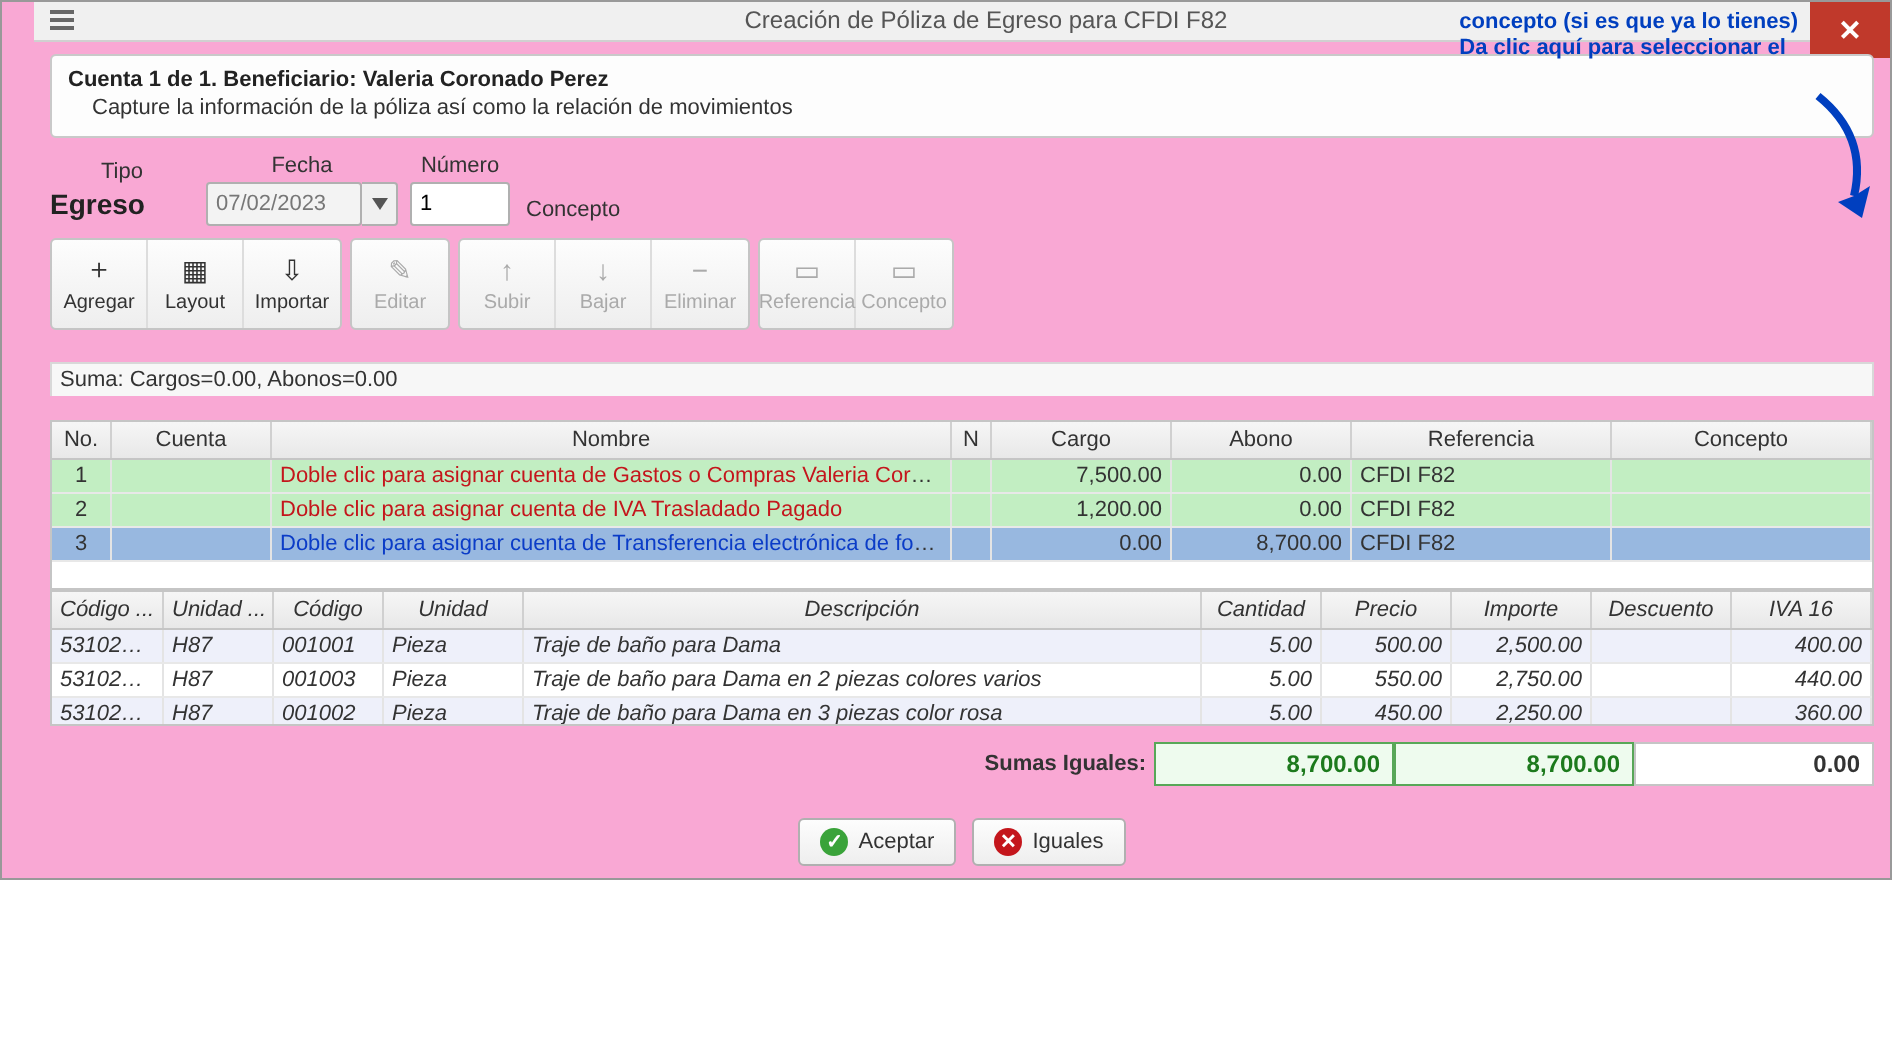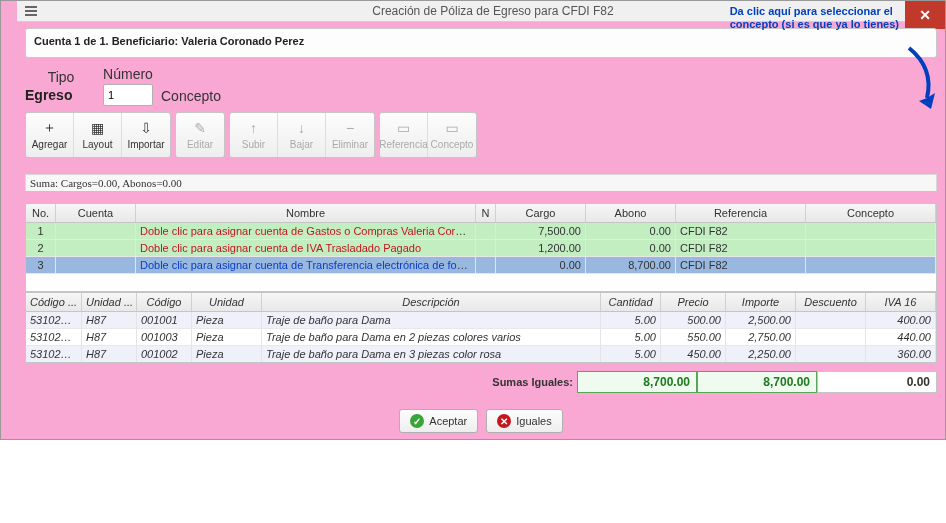--- a/index.html
+++ b/index.html
@@ -9,39 +9,39 @@
 .titlebar .menu-icon { width: 16px; height: 16px; margin-right: 8px; display:flex; align-items:center; justify-content:center;}
 .titlebar .title { flex: 1; text-align: center; font-size: 12px; color: #555; }
 .titlebar .close { position: absolute; right: 0; top: 0; width: 40px; height: 28px; background: #c0392b; color: #fff; display: flex; align-items: center; justify-content: center; font-size: 14px; font-weight: bold; cursor:pointer;}
 .hint-region { position: absolute; top: 4px; right: 46px; color: #003fbf; font-size: 11px; font-weight: bold; line-height: 1.2; z-index: 10; }
 .hint-arrow { position: absolute; top: 42px; right: 6px; z-index: 10; }
 .section-panel { margin: 6px 8px 0 8px; border: 1px solid #c9c9c9; border-radius: 3px; padding: 6px 8px 8px 8px; background: #fdfdfd; position: relative; }
 .panel-title { font-size: 11px; font-weight: bold; color: #222; margin-bottom: 2px; }
 .panel-sub { font-size: 11px; color: #333; margin-left: 12px; }
 .form-row { display: flex; align-items: flex-end; gap: 6px; margin: 8px 8px 0 8px; }
 .form-col { display: flex; flex-direction: column; align-items: center; }
-.form-col label { font-size: 14px; color: #333; margin-bottom: 2px; }
+.form-col label { font-size: 11px; color: #333; margin-bottom: 2px; }
 .tipo-label { font-size: 14px; font-weight: bold; color: #222; padding-bottom: 3px; width:72px;}
 .date-input { display: flex; }
 .date-input input { width: 78px; height: 22px; border: 1px solid #b0b0b0; border-radius:2px; padding: 0 4px; background: #f3f3f3; color: #777; font-size: 11px; }
 .date-drop { width: 18px; height: 22px; border: 1px solid #b0b0b0; border-left: none; background: #f0f0f0; display:flex; align-items:center; justify-content:center; cursor:pointer; border-radius: 0 2px 2px 0;}
 .num-input { width: 50px; height: 22px; border: 1px solid #b0b0b0; border-radius:2px; padding: 0 4px; font-size: 11px; }
 .concept-wrap { flex: 1; display: flex; flex-direction: column; }
 .concept-wrap label { align-self: flex-start; margin-left:2px;}
 .concept-row { display: flex; width: 100%; }
 .concept-input { flex: 1; height: 22px; border: 1px solid #6a8cc7; border-radius:2px; padding: 0 4px; font-size: 11px; font-weight:bold; color: #003fbf; }
 .concept-btn { width: 22px; height: 22px; border: 1px solid #b0b0b0; background: #eee; margin-left: 2px; display:flex; align-items:center; justify-content:center; cursor:pointer; border-radius:2px;}
 .toolbar { display: flex; gap: 4px; margin: 6px 8px 4px 8px; }
 .toolbar-group { display: flex; border: 1px solid #c5c5c5; border-radius: 3px; background: linear-gradient(#fdfdfd,#eee); }
 .tbtn { width: 48px; height: 44px; display: flex; flex-direction: column; align-items: center; justify-content: center; border-right: 1px solid #ddd; cursor:pointer; gap:2px;}
 .tbtn:last-child { border-right: none; }
 .tbtn.disabled { color: #aaa; cursor: default; }
 .tbtn .ticon { height:18px; display:flex; align-items:center; justify-content:center; font-size:14px;}
 .tbtn .tlabel { font-size:10px; }
-.suma-bar { margin: 12px 8px; font-size: 11px; padding: 2px 4px; background:#f7f7f7; border:1px solid #d8d8d8; border-bottom:none;font-family:Liberation Serif, serif;}
+.suma-bar { margin: 12px 8px; font-size: 11px; padding: 2px 4px; background:#f7f7f7; border:1px solid #d8d8d8; border-bottom:none;}
 .grid1 { margin: 0 8px; border: 1px solid #c5c5c5; background: #fff; height: 120px; overflow:hidden; }
 .grid-header { display: flex; background: linear-gradient(#f6f6f6,#e8e8e8); border-bottom: 1px solid #c5c5c5; }
 .gh { border-right: 1px solid #d0d0d0; padding: 3px 4px; font-size: 11px; text-align: center; overflow:hidden; white-space:nowrap;}
 .g1-no { width: 30px; } .g1-cuenta { width: 80px; } .g1-nombre { flex: 1; } .g1-n { width: 20px; } .g1-cargo { width: 90px; } .g1-abono { width: 90px; } .g1-ref { width: 130px; } .g1-conc { width: 130px; }
 .grow { display: flex; border-bottom: 1px solid #e8e8e8; font-size: 11px; }
 .grow.green { background: #c2eec2; }
 .grow.blue { background: #98b8e0; }
 .gc { border-right: 1px solid #e4e4e4; padding: 2px 4px; overflow:hidden; white-space:nowrap; text-overflow:ellipsis;}
 .gc.num { text-align: right; }
 .gc.center { text-align: center; }
@@ -72,38 +72,50 @@
           <rect x="1" y="2" width="12" height="2" fill="#666"></rect>
           <rect x="1" y="6" width="12" height="2" fill="#666"></rect>
           <rect x="1" y="10" width="12" height="2" fill="#666"></rect>
         </svg>
     </span>
     <span class="title">Creación de Póliza de Egreso para CFDI F82</span>
     <div class="close">✕</div>
   </div>
 
   <div class="hint-region">
+    <div>concepto (si es que ya lo tienes)</div>
     <div>Da clic aquí para seleccionar el</div>
-    <div>concepto (si es que ya lo tienes)</div>
   </div>
   <div class="hint-arrow">
     <svg width="60" height="70" viewBox="0 0 60 70">
       <path d="M 30 5 Q 55 25 48 55" stroke="#003fbf" stroke-width="4" fill="none"></path>
       <polygon points="48,55 56,50 52,66 40,58" fill="#003fbf"></polygon>
     </svg>
   </div>
 
   <div class="section-panel">
     <div class="panel-title">Cuenta 1 de 1. Beneficiario: Valeria Coronado Perez</div>
+    <div class="panel-sub">Capture la información de la póliza así como la relación de movimientos</div>
   </div>
 
   <div class="form-row">
     <div class="form-col">
       <label>Tipo</label>
       <div class="tipo-label">Egreso</div>
+    </div>
+    <div class="form-col">
+      <label>Fecha</label>
+      <div class="date-input">
+        <input readonly="" value="07/02/2023" style="">
+        <div class="date-drop">
+          <svg width="8" height="6" viewBox="0 0 8 6">
+              <polygon points="0,0 8,0 4,6" fill="#555"></polygon>
+            </svg>
+        </div>
+      </div>
     </div>
     <div class="form-col">
       <label>Número</label>
       <input class="num-input" value="1" style="">
     </div>
     <div class="form-col concept-wrap">
       <label>Concepto</label>
     </div>
   </div>
 

